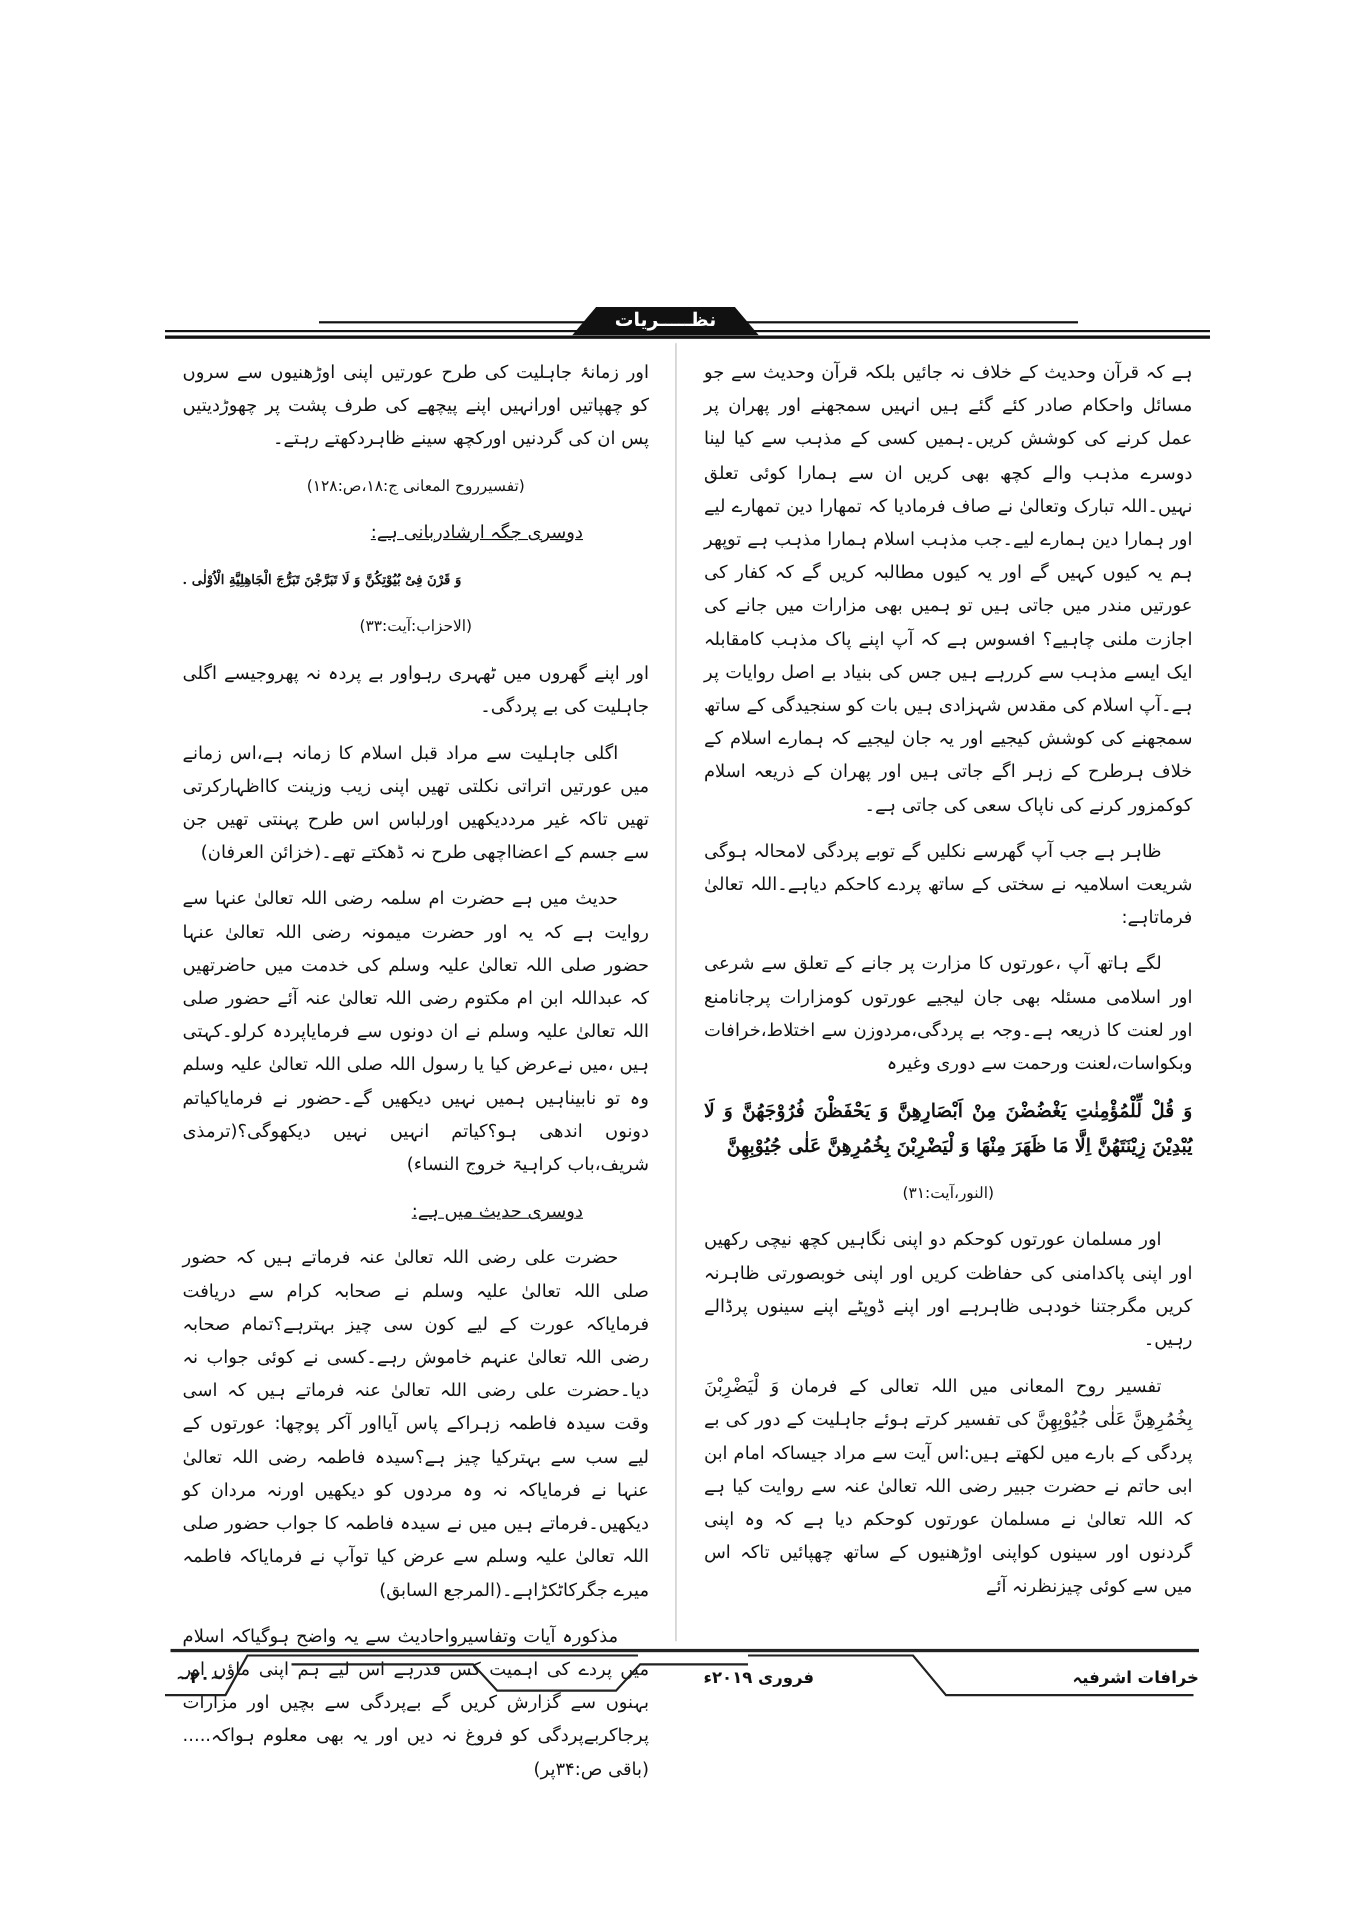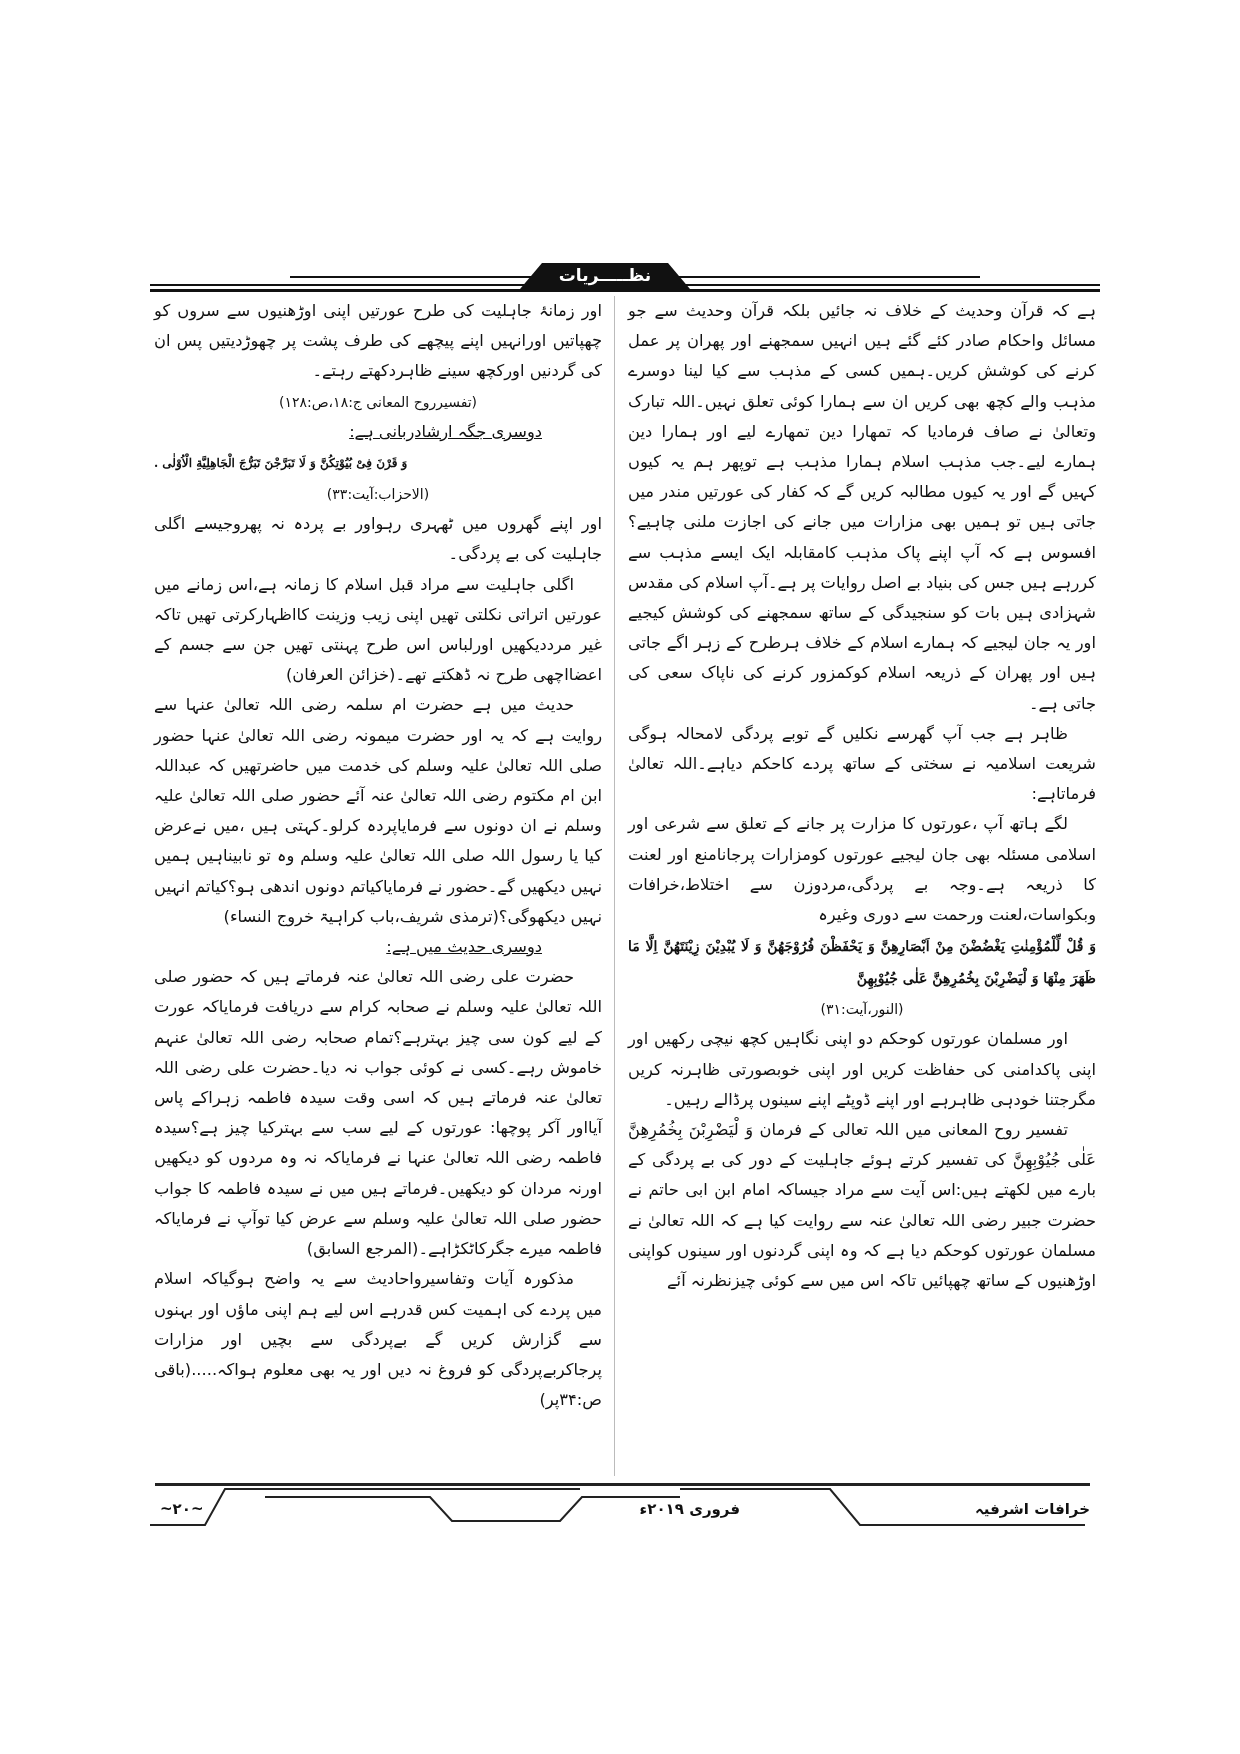--- a/index.html
+++ b/index.html
@@ -1,36 +1,36 @@
 <!DOCTYPE html>
 <html><head>
 <meta charset="utf-8">
 <style>
   html, body { margin: 0; padding: 0; background: #ffffff; }
   body { width: 1240px; height: 1754px; position: relative; overflow: hidden; font-family: "DejaVu Sans", sans-serif; color: #111; }
-  .page { position: absolute; left: 0; top: 0; width: 1240px; height: 1266px; }
+  .page { position: absolute; left: 0; top: 16px; width: 1240px; height: 1266px; }
 
   
   .hdr-line-top { position: absolute; left: 290px; top: 276px; width: 690px; height: 2px; background: #111; }
   .hdr-line-a { position: absolute; left: 150px; top: 284px; width: 950px; height: 2px; background: #111; }
   .hdr-line-b { position: absolute; left: 150px; top: 289px; width: 950px; height: 3px; background: #111; }
   .hdr-tab { position: absolute; left: 520px; top: 263px; width: 170px; height: 26px; }
   .hdr-tab svg { position: absolute; left: 0; top: 0; }
   .hdr-title { position: absolute; left: 0; top: 1px; width: 170px; text-align: center; color: #fff; font-weight: bold; font-size: 17px; line-height: 22px; direction: rtl; }
 
   
   .col { position: absolute; top: 296px; direction: rtl; text-align: justify; font-size: 16.3px; line-height: 30.2px; }
   .col-right { left: 628px; width: 468px; }
   .col-left { left: 154px; width: 448px; }
   .col-divider { position: absolute; left: 614px; top: 296px; width: 1px; height: 1180px; background: #bbb; }
-  .col p { margin: 0; }
+  .col p { margin: 12px; }
   .col .indent { text-indent: 28px; }
   .col .ref { text-align: center; font-size: 14px; }
   .col .ayah { font-family: "DejaVu Serif", serif; font-size: 12px; line-height: 32px; text-align: left; font-weight: bold; }
-  .col .ayah-just { font-family: "DejaVu Serif", serif; font-size: 14px; line-height: 32px; font-weight: bold; text-align: justify; }
+  .col .ayah-just { font-family: "DejaVu Serif", serif; font-size: 17px; line-height: 32px; font-weight: bold; text-align: justify; }
   .col .heading-line { padding-right: 60px; text-decoration: underline; }
 
   
   .ftr-line { position: absolute; left: 155px; top: 1483px; width: 935px; height: 3px; background: #222; }
   .ftr-shape { position: absolute; left: 150px; top: 1485px; }
   .ftr-mag { position: absolute; left: 930px; top: 1500px; width: 160px; text-align: right; direction: rtl; font-size: 15px; font-weight: bold; }
   .ftr-date { position: absolute; left: 500px; top: 1500px; width: 240px; direction: rtl; font-size: 15px; font-weight: bold; }
   .ftr-page { position: absolute; left: 160px; top: 1500px; width: 60px; text-align: left; font-size: 15px; font-weight: bold; }
 </style>
 </head>

